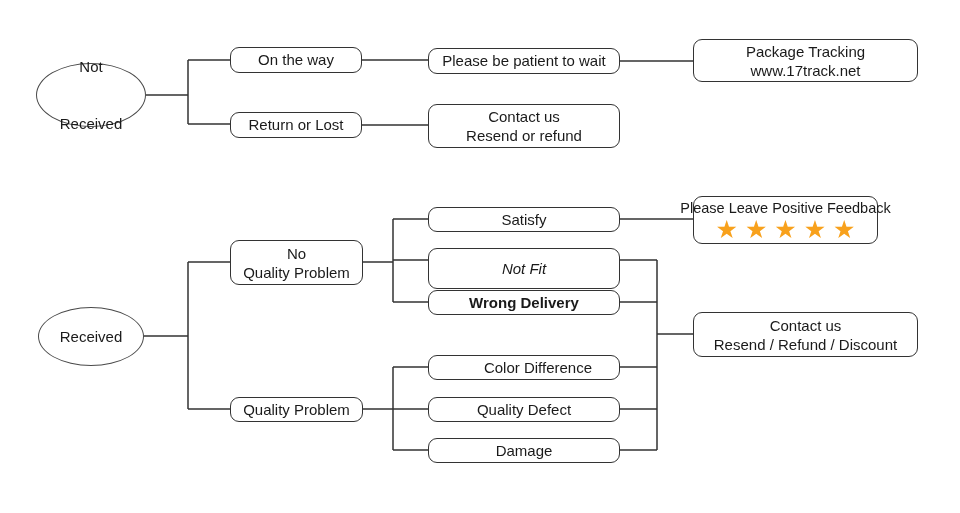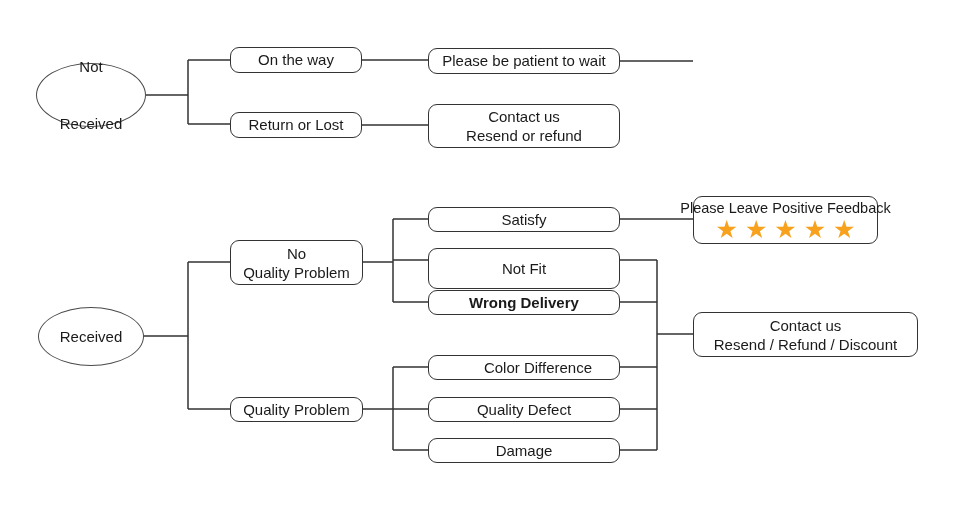--- a/index.html
+++ b/index.html
@@ -88,20 +88,24 @@
   </div>
 
   <div class="node box" style="left:230px; top:112px; width:132px; height:26px;">
     <span>Return or Lost</span>
   </div>
 
   <div class="node box" style="left:428px; top:48px; width:192px; height:26px;">
     <span>Please be patient to wait</span>
   </div>
 
+  <div class="node box two-line" style="left:693px; top:39px; width:225px; height:43px;">
+    <span>Package Tracking</span>
+    <span>www.17track.net</span>
+  </div>
 
   <div class="node box two-line" style="left:428px; top:104px; width:192px; height:44px;">
     <span>Contact us</span>
     <span>Resend or refund</span>
   </div>
 
   <div class="node ellipse" style="left:38px; top:307px; width:106px; height:59px;">
     <span>Received</span>
   </div>
 
@@ -111,21 +115,21 @@
   </div>
 
   <div class="node box" style="left:230px; top:397px; width:133px; height:25px;">
     <span>Quality Problem</span>
   </div>
 
   <div class="node box" style="left:428px; top:207px; width:192px; height:25px;">
     <span>Satisfy</span>
   </div>
 
-  <div class="node box" style="left:428px; top:248px; width:192px; height:41px;">
+  <div class="node box" style="left:428px; top:248px; width:192px; height:41px;font-style:italic;">
     <span>Not Fit</span>
   </div>
 
   <div class="node box" style="left:428px; top:290px; width:192px; height:25px;font-weight:bold;">
     <span>Wrong Delivery</span>
   </div>
 
   <div class="node box feedback" style="left:693px; top:196px; width:185px; height:48px;">
     <span class="fb-label">Please Leave Positive Feedback</span>
     <span class="stars">★★★★★</span>

